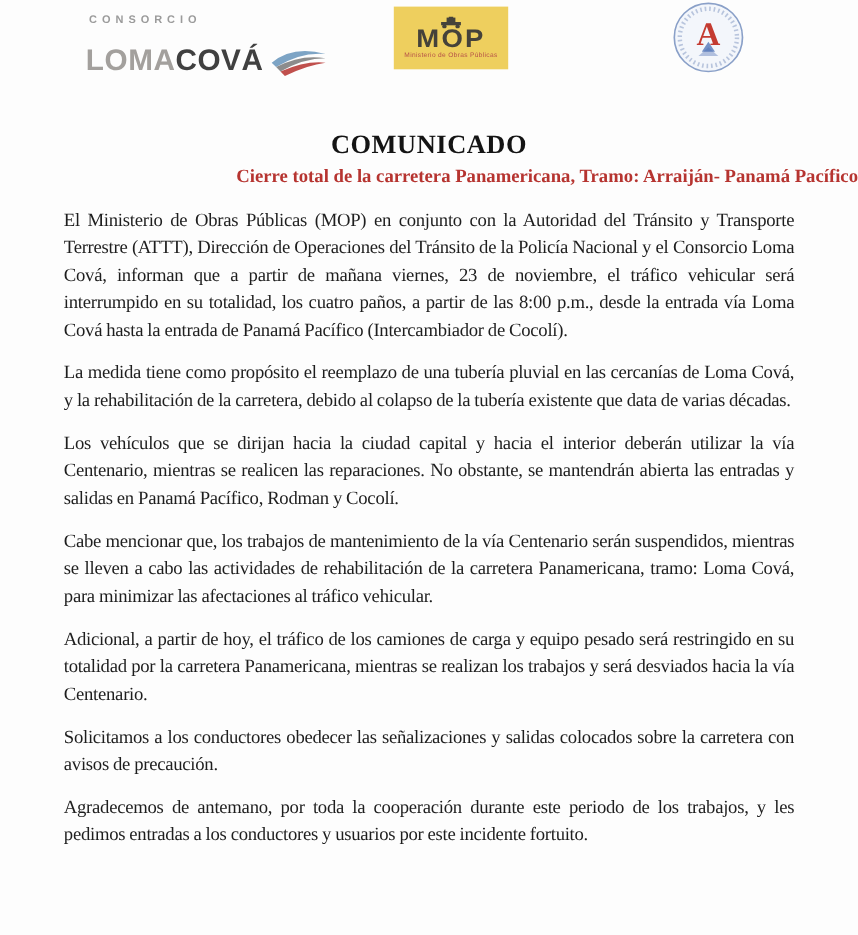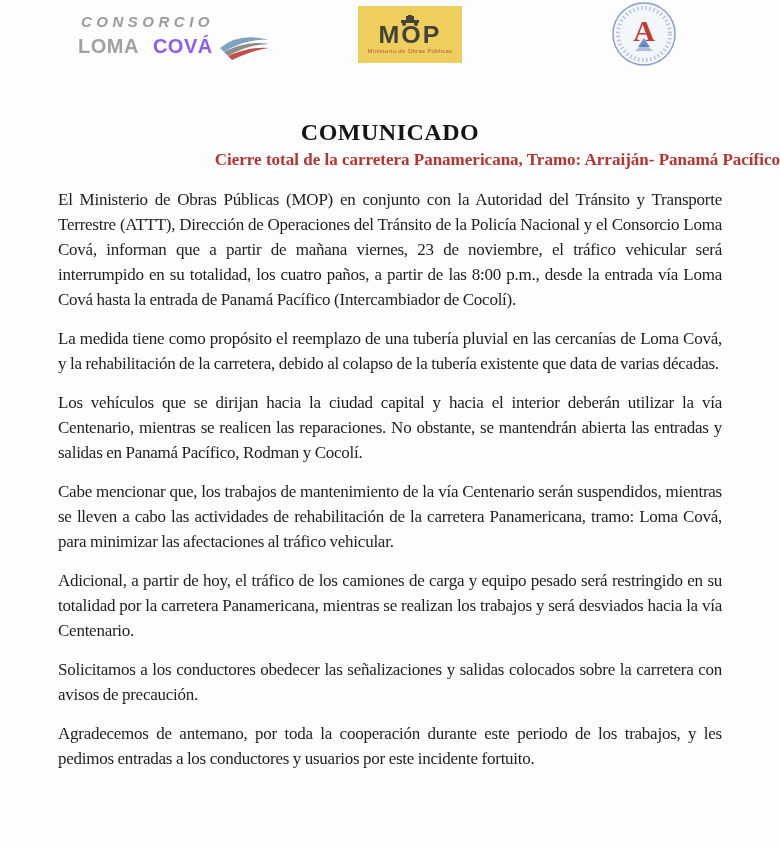--- a/index.html
+++ b/index.html
@@ -9,31 +9,31 @@
     font-family:"Liberation Serif", serif;
   }
   .page {
     position:relative; width:780px; height:850px;
     background:#fdfdfd; overflow:hidden;
   }
 
   
   .logo-loma { position:absolute; left:78px; top:13px; }
   .logo-loma .consorcio {
-    display:block; margin:0 0 1px 3px;
+    display:block; margin:0 0 16px 3px;
     font-family:"Liberation Sans", sans-serif;
-    font-size:15px; font-weight:bold; letter-spacing:4.5px; color:#9b9b9b;font-style:italic;
+    font-size:10px; font-weight:bold; letter-spacing:4.5px; color:#9b9b9b;
   }
   .loma-line { display:flex; align-items:center; }
   .loma-line .loma, .loma-line .cova {
     font-family:"Liberation Sans", sans-serif;
-    font-weight:bold; font-size:20px; letter-spacing:0.5px; line-height:1;
+    font-weight:bold; font-size:27px; letter-spacing:0.5px; line-height:1;
   }
   .loma-line .loma { color:#a3a09d; }
-  .loma-line .cova { color:#8b5cf6; margin-left:14px; }
+  .loma-line .cova { color:#404040; margin-left:0; }
   .loma-line .swoosh { margin-left:4px; display:inline-flex; }
 
   .logo-mop {
     position:absolute; left:358px; top:6px; width:104px; height:57px;
     background:#eecf5e; display:flex; flex-direction:column;
     align-items:center; justify-content:center; row-gap:0;
   }
   .logo-mop .tractor { line-height:0; margin-bottom:-2px; }
   .logo-mop .mop-text {
     font-family:"Liberation Sans", sans-serif;

